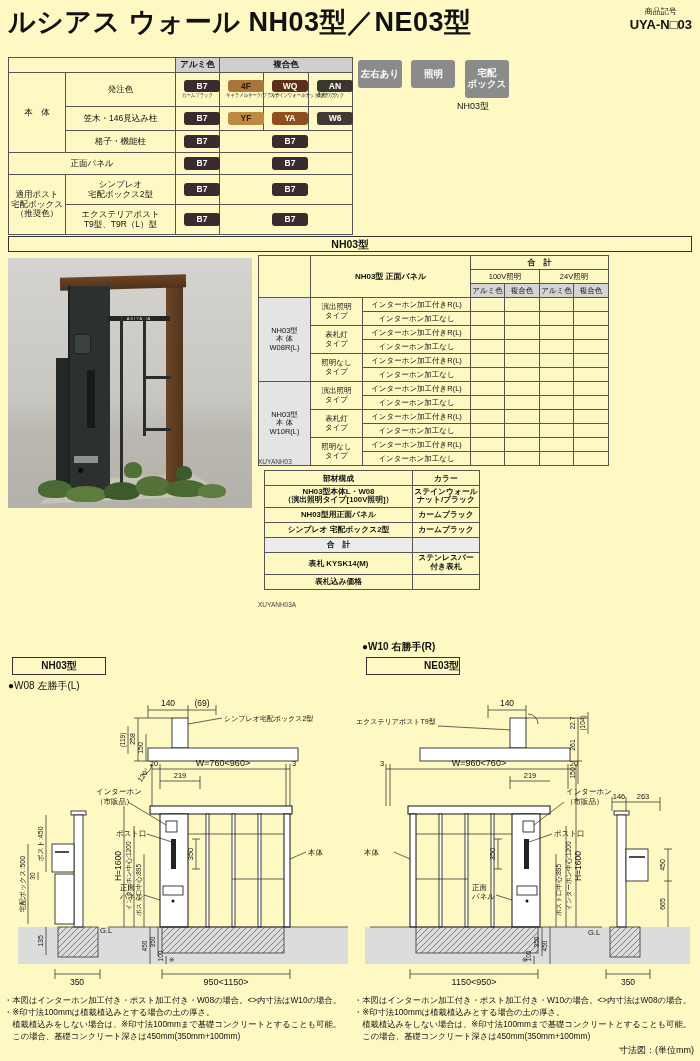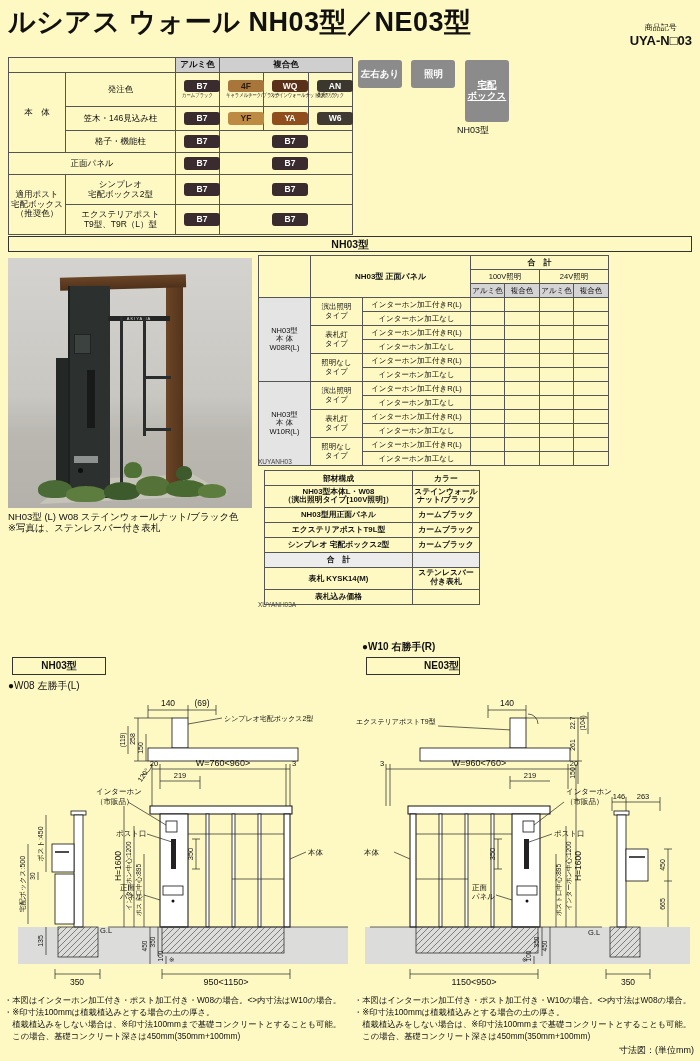--- a/index.html
+++ b/index.html
@@ -5,39 +5,39 @@
   html,body{margin:0;padding:0;background:#fff;}
   .page{position:relative;width:700px;height:1061px;background:#fef9c3;overflow:hidden;
         font-family:"Liberation Sans","DejaVu Sans",sans-serif;color:#111;}
   .abs{position:absolute;}
   table{border-collapse:collapse;table-layout:fixed;}
   .bl{display:block;line-height:1.15;}
 
   
   .title{left:8px;top:4px;font-size:27px;font-weight:bold;letter-spacing:0.5px;white-space:nowrap;}
   .pcode{right:8px;top:6px;text-align:center;}
-  .pcode .l1{font-size:8px;display:block;margin-top:16px;}
+  .pcode .l1{font-size:8px;display:block;}
   .pcode .l2{font-size:13px;font-weight:bold;display:block;}
 
   
   .ctable{left:8px;top:57px;width:344px;}
   .ctable td{border:1px solid #555;font-size:8.5px;text-align:center;vertical-align:middle;padding:0;}
   .ctable .hd{background:#cfcfcf;font-weight:bold;height:14px;}
   .chip{display:inline-block;min-width:32px;padding:2px 2px;border-radius:3px;font-size:8.5px;font-weight:bold;line-height:1;margin-left:8px;}
   .cname{display:block;font-size:6px;line-height:1.1;white-space:nowrap;transform:scale(0.72,0.95);transform-origin:50% 50%;}
   .chip-b7{background:#3a2b2e;color:#fff}.chip-4f{background:#a8763a;color:#2b1c08}
   .chip-wq{background:#5a3118;color:#fff}.chip-an{background:#3b372e;color:#fff}
   .chip-yf{background:#bd8a44;color:#2b1c08}.chip-ya{background:#8f4e1b;color:#fff}
   .chip-w6{background:#403a32;color:#fff}
 
   
   .badges{left:358px;top:60px;width:170px;}
   .badge{display:inline-block;background:#8b8b8b;color:#fff;font-size:9.5px;font-weight:bold;
          text-align:center;border-radius:3px;margin-right:5px;vertical-align:top;width:42px;padding:9px 1px;line-height:1.1;}
-  .badge-tall{padding:20px 1px;text-decoration:underline;}
+  .badge-tall{padding:8px 1px;}
   .badge-model{font-size:9px;margin-left:99px;margin-top:2px;}
 
   
   .band{left:8px;top:236px;width:682px;height:14px;border:1px solid #333;text-align:center;
         font-size:10.5px;font-weight:bold;line-height:14px;}
 
   
   .photo{left:8px;top:258px;width:244px;height:250px;overflow:hidden;
          background:linear-gradient(#d4d3cf 0%,#c9c7c2 55%,#bab8b1 70%,#b3b1aa 100%);}
   .photo div{position:absolute;}
@@ -200,24 +200,20 @@
       <div class="ph-g" style="left:30px;top:222px;width:34px;height:18px;background:#4a6b35;"></div>
       <div class="ph-g" style="left:58px;top:228px;width:40px;height:16px;background:#5d7d3f;"></div>
       <div class="ph-g" style="left:96px;top:224px;width:36px;height:18px;background:#3c5a2c;"></div>
       <div class="ph-g" style="left:128px;top:218px;width:34px;height:20px;background:#557338;"></div>
       <div class="ph-g" style="left:158px;top:222px;width:40px;height:17px;background:#486a30;"></div>
       <div class="ph-g" style="left:190px;top:226px;width:28px;height:14px;background:#5d7d3f;"></div>
       <div class="ph-g" style="left:116px;top:204px;width:18px;height:16px;background:#4f7136;"></div>
       <div class="ph-g" style="left:168px;top:208px;width:16px;height:14px;background:#3c5a2c;"></div>
     </div>
   </div>
-  <div class="abs caption">
-    <span class="bl">NH03型 (L) W08 ステインウォールナット/ブラック色</span>
-    <span class="bl">※写真は、ステンレスバー付き表札</span>
-  </div>
 
   <table class="abs stable">
     <colgroup>
         <col style="width:52px">
         <col style="width:52px">
         <col style="width:108px">
         <col style="width:34px">
         <col style="width:35px">
         <col style="width:34px">
         <col style="width:35px">
@@ -375,24 +371,20 @@
             <span class="bl">NH03型本体L・W08</span>
             <span class="bl">（演出照明タイプ[100V照明]）</span>
           </td>
       <td>
             <span class="bl">ステインウォール</span>
             <span class="bl">ナット/ブラック</span>
           </td>
     </tr>
     <tr>
           <td>NH03型用正面パネル</td>
-          <td>カームブラック</td>
-        </tr>
-    <tr>
-          <td>エクステリアポストT9L型</td>
           <td>カームブラック</td>
         </tr>
     <tr>
           <td>シンプレオ 宅配ボックス2型</td>
           <td>カームブラック</td>
         </tr>
     <tr>
           <td class="sub">合　計</td>
           <td class="sub"></td>
         </tr>

